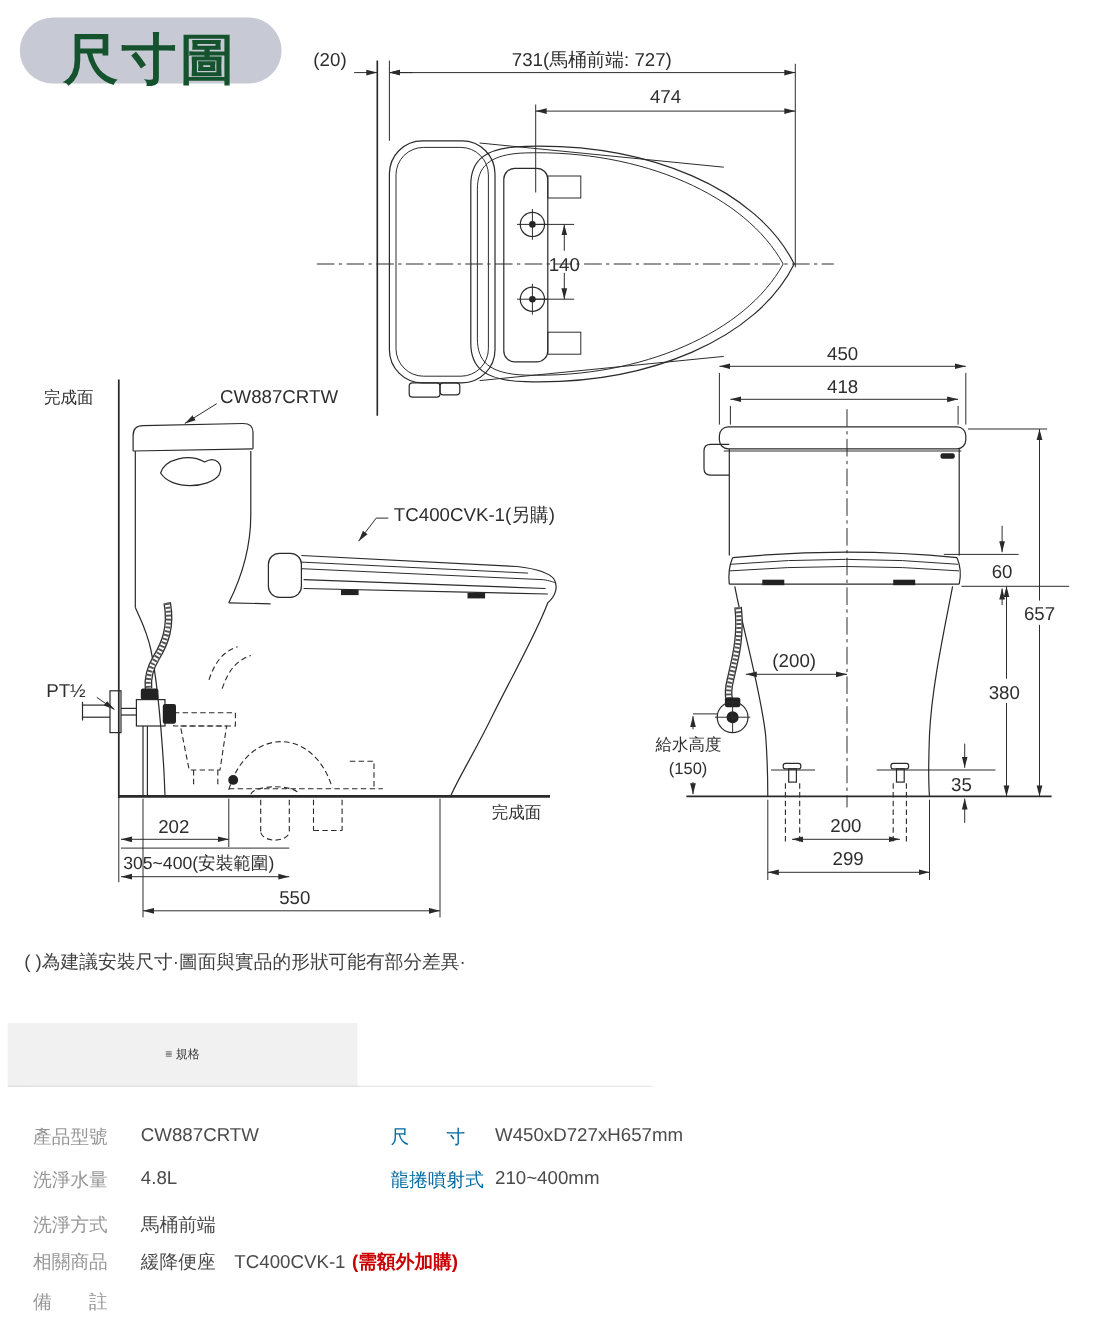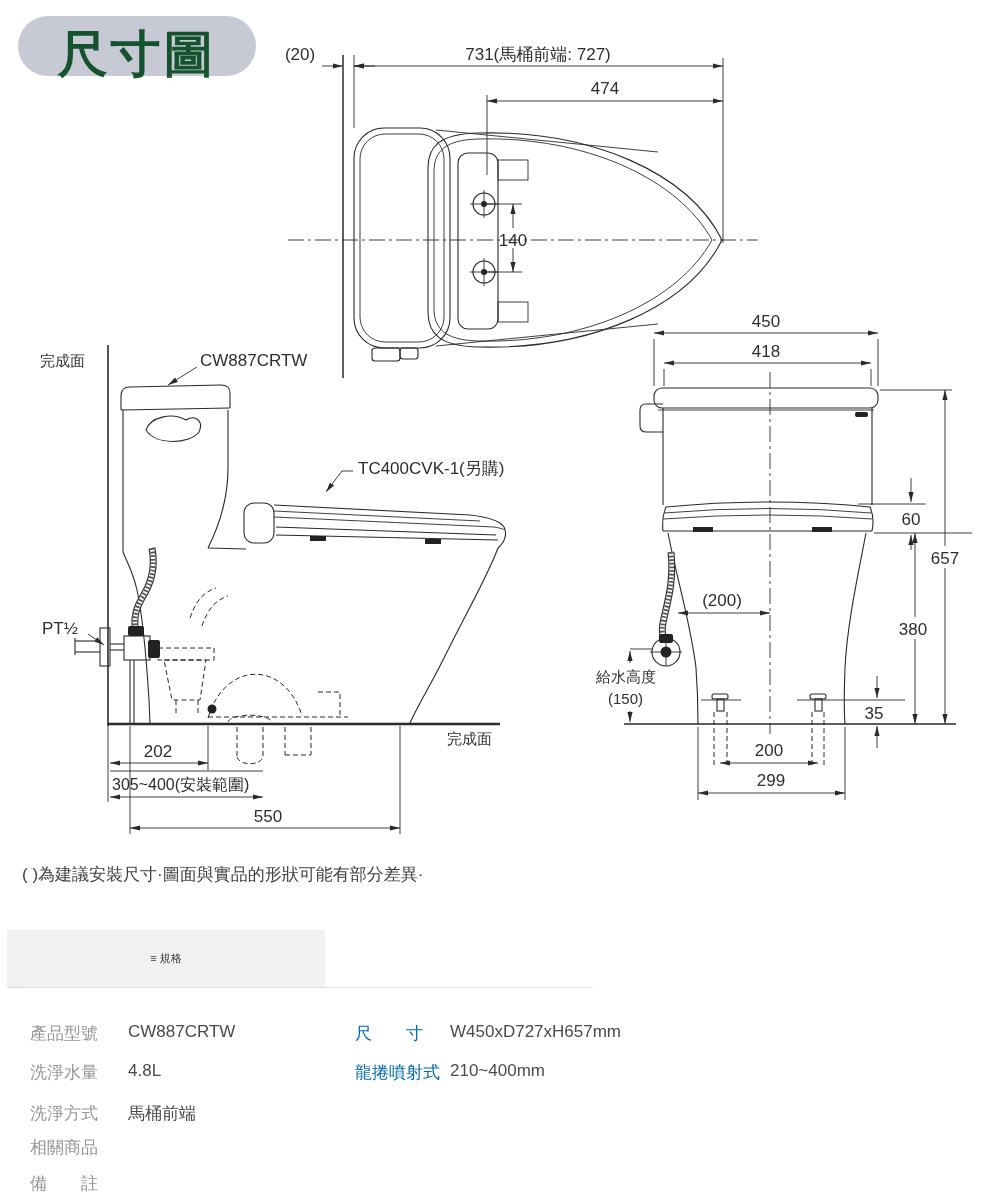--- a/index.html
+++ b/index.html
@@ -295,17 +295,18 @@
     <span class="val">4.8L</span>
     <span class="lab2">龍捲噴射式</span>
     <span class="val2">210~400mm</span>
   </div>
   <div class="srow" style="top:90px">
     <span class="lab">洗淨方式</span>
     <span class="val">馬桶前端</span>
   </div>
   <div class="srow" style="top:124px">
     <span class="lab">相關商品</span>
+    <span class="val"><span>緩降便座　TC400CVK-1</span><span class="red">(需額外加購)</span></span>
   </div>
   <div class="srow" style="top:160px">
     <span class="lab">備　　註</span>
   </div>
 </div>
 
 </body></html>

